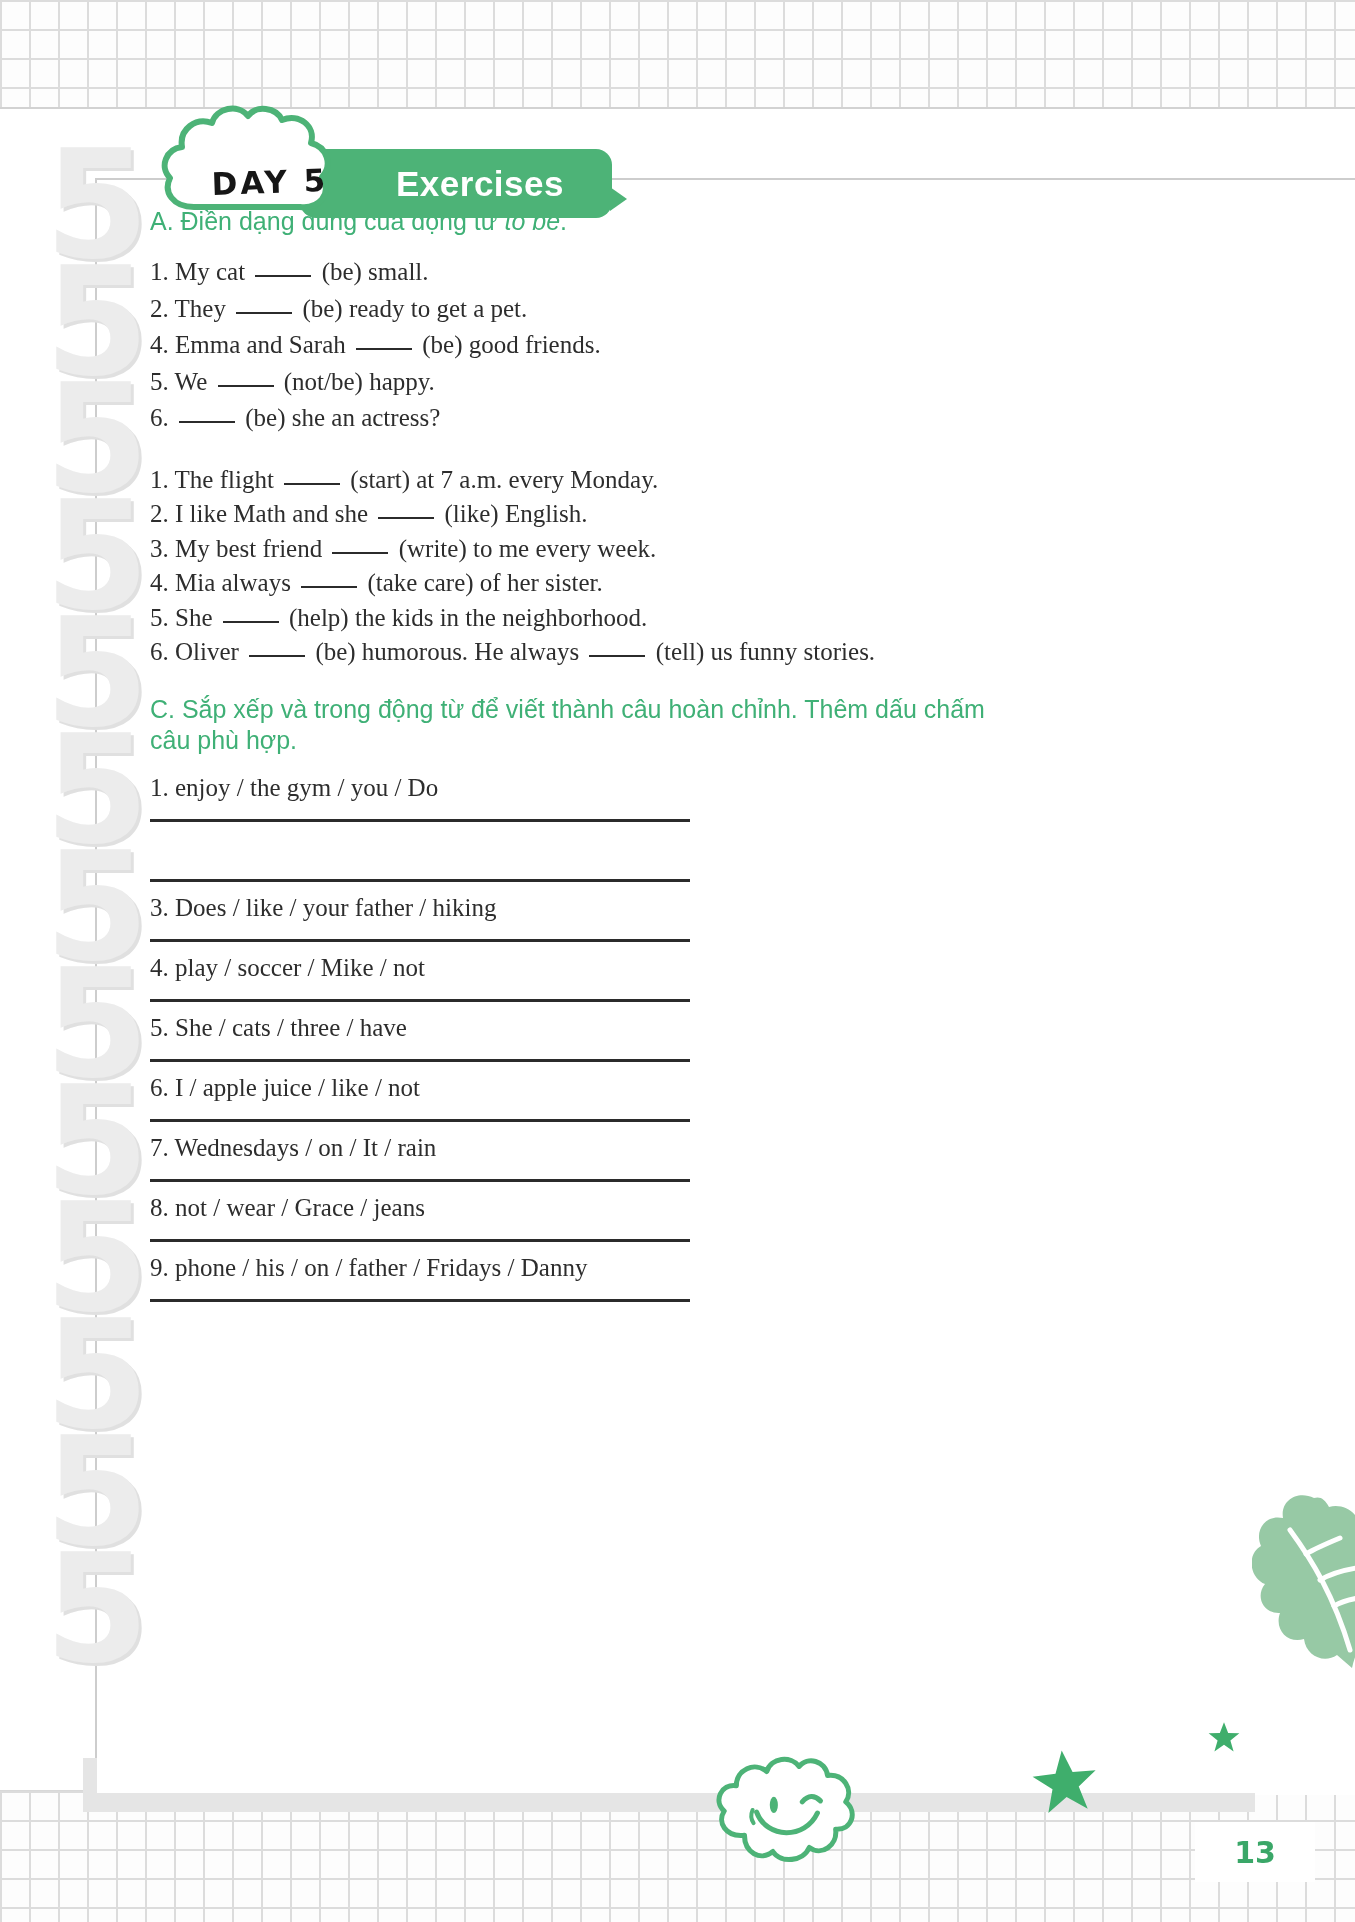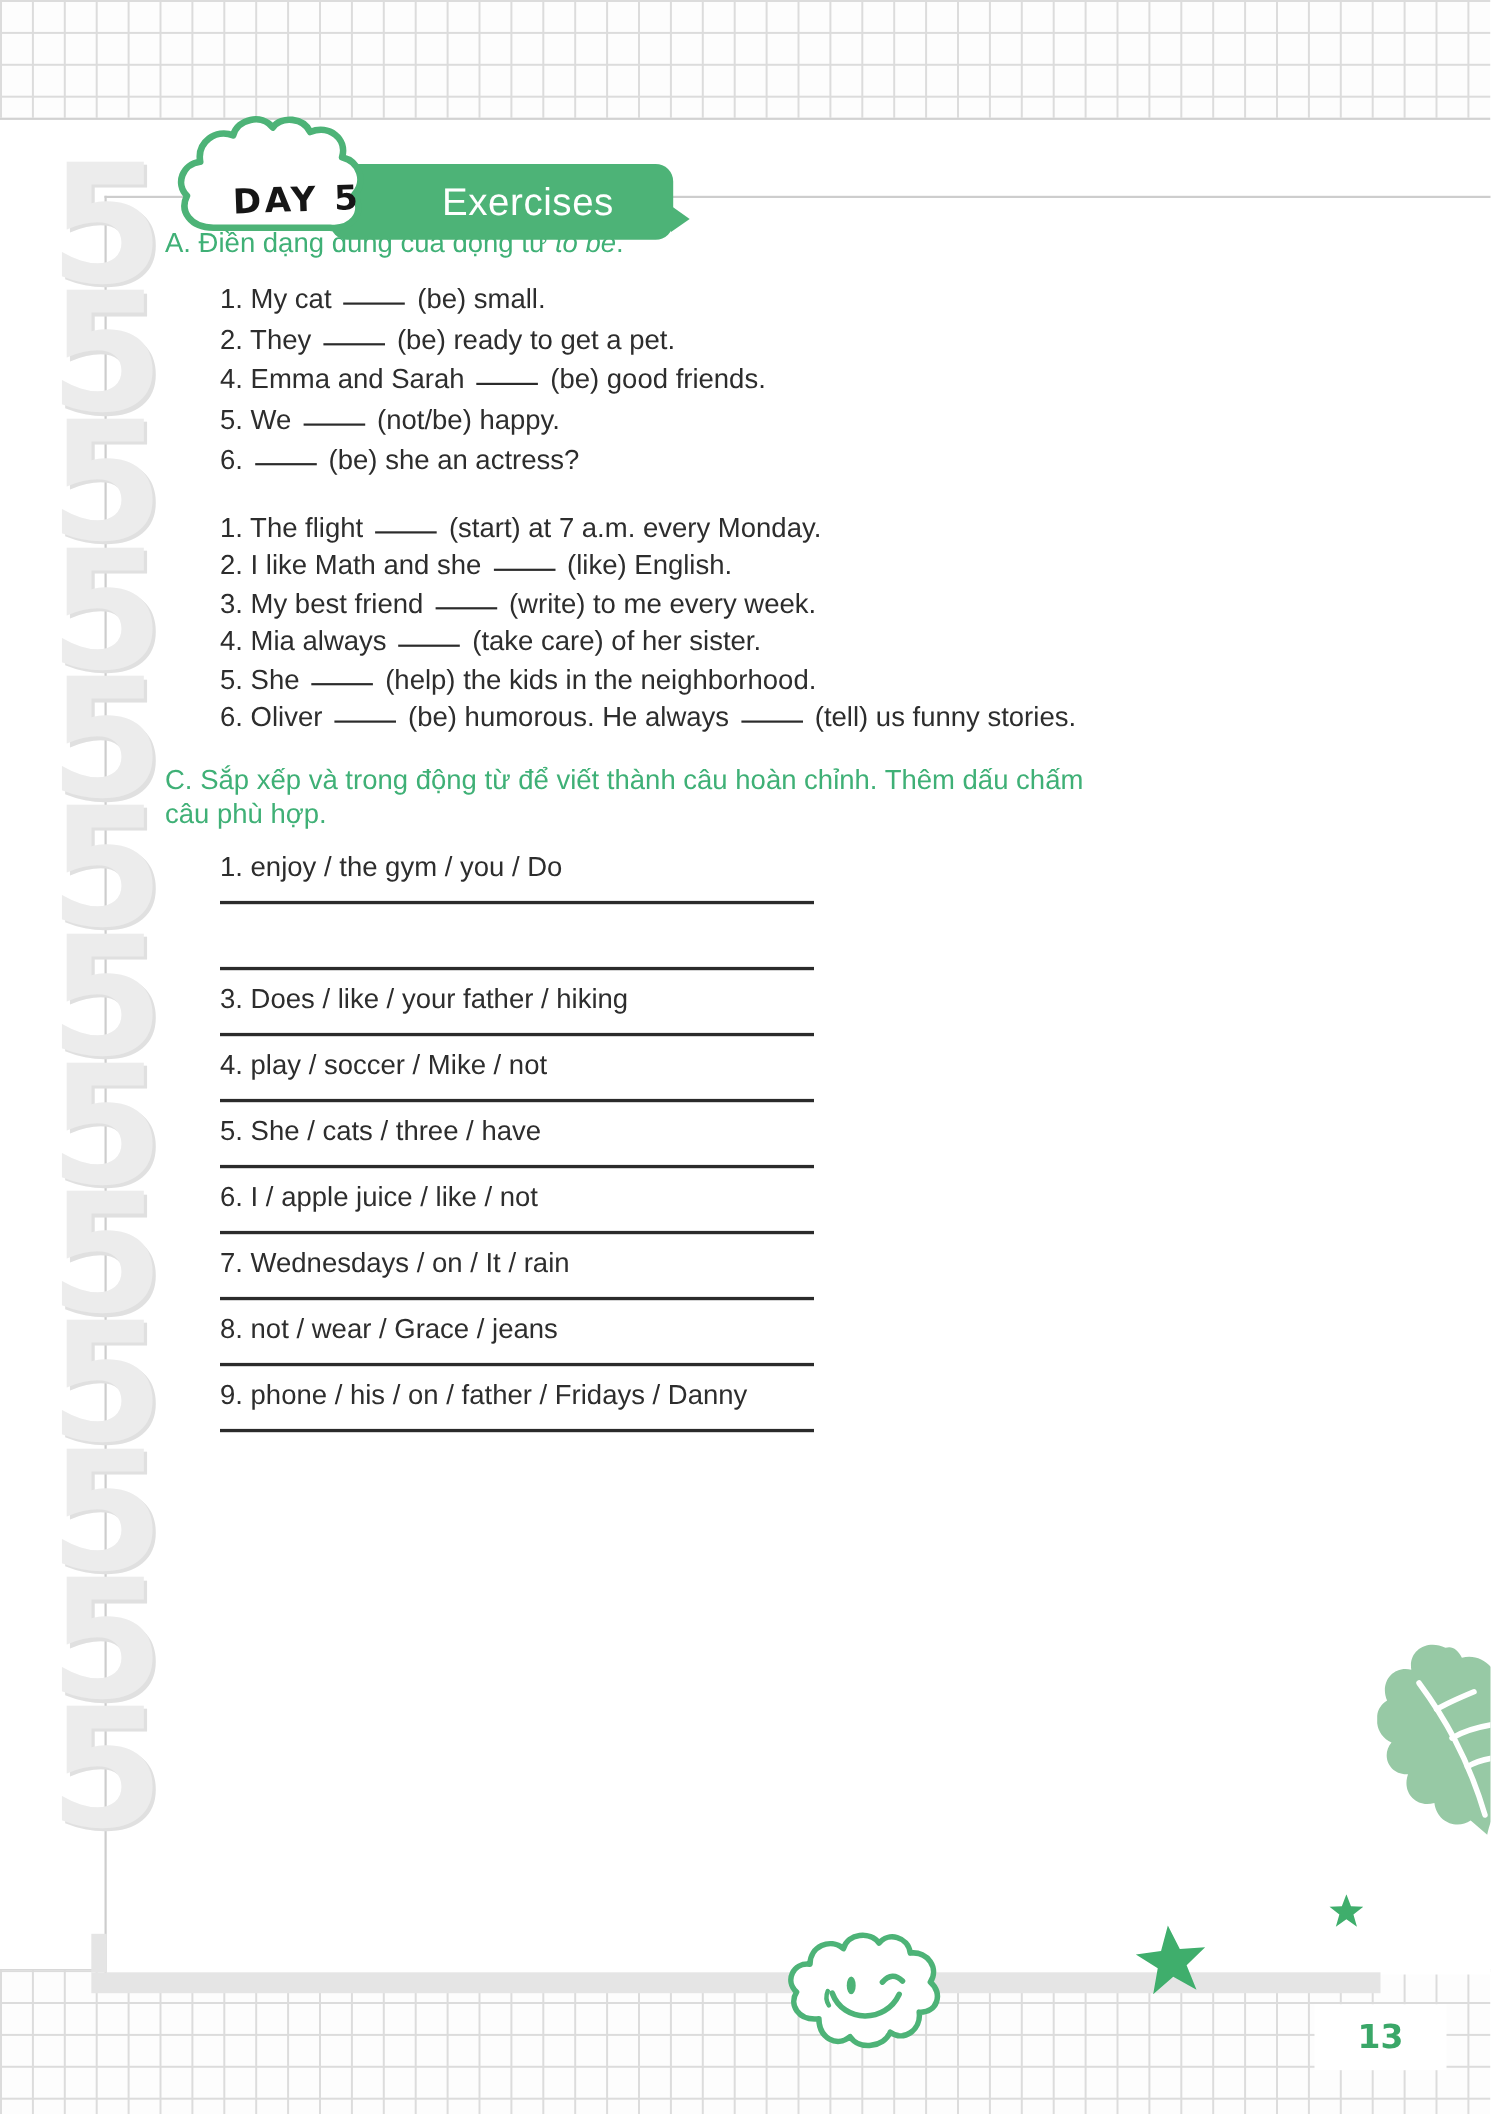--- a/index.html
+++ b/index.html
@@ -51,36 +51,36 @@
     background:var(--green);border-radius:16px;
   }
   #banner::after{
     content:"";position:absolute;right:-15px;bottom:7px;width:0;height:0;
     border-left:17px solid var(--green);
     border-top:12px solid transparent;border-bottom:12px solid transparent;
   }
   #banner-text{
     display:block;width:100%;height:84px;line-height:69px;text-align:center;
     padding-left:48px;box-sizing:border-box;
-    color:#ffffff;font-weight:normal;font-size:35px;letter-spacing:0.5px;
+    color:#ffffff;font-weight:bold;font-size:35px;letter-spacing:0.5px;
   }
   #cloud-badge{position:absolute;left:158px;top:104px;width:200px;height:122px;z-index:6;}
   #day-label{
     position:absolute;left:190px;top:164px;width:160px;z-index:7;text-align:center;
     font-family:"DejaVu Sans", sans-serif;font-weight:bold;font-size:31px;letter-spacing:3px;
     color:#161616;transform:rotate(-2deg);
   }
 
   
   #content{position:absolute;left:150px;top:206px;width:1160px;z-index:4;color:var(--text);}
   .section-title{
     font-size:25px;font-weight:normal;color:var(--heading-green);
     line-height:31px;margin:0 0 17px 0;
   }
-  .exercise-items{margin-left:50px;}
+  .exercise-items{font-family:Liberation Serif, serif;}
   .section-a .item{line-height:36.5px;font-size:25px;}
   .section-b{margin-top:26px;}
   .section-b .item{line-height:34.5px;font-size:25px;}
   .section-c{margin-top:24px;}
   .section-c .item-row{position:relative;height:60px;font-size:25px;}
   .section-c .item-row .item{line-height:30px;}
   .answer-line{position:absolute;left:0;top:46px;width:540px;border-top:3px solid #2b2b2b;}
   .blank{
     display:inline-block;width:56px;height:4px;border-bottom:2.5px solid #2b2b2b;
     margin:0 4px;position:relative;top:-3px;

